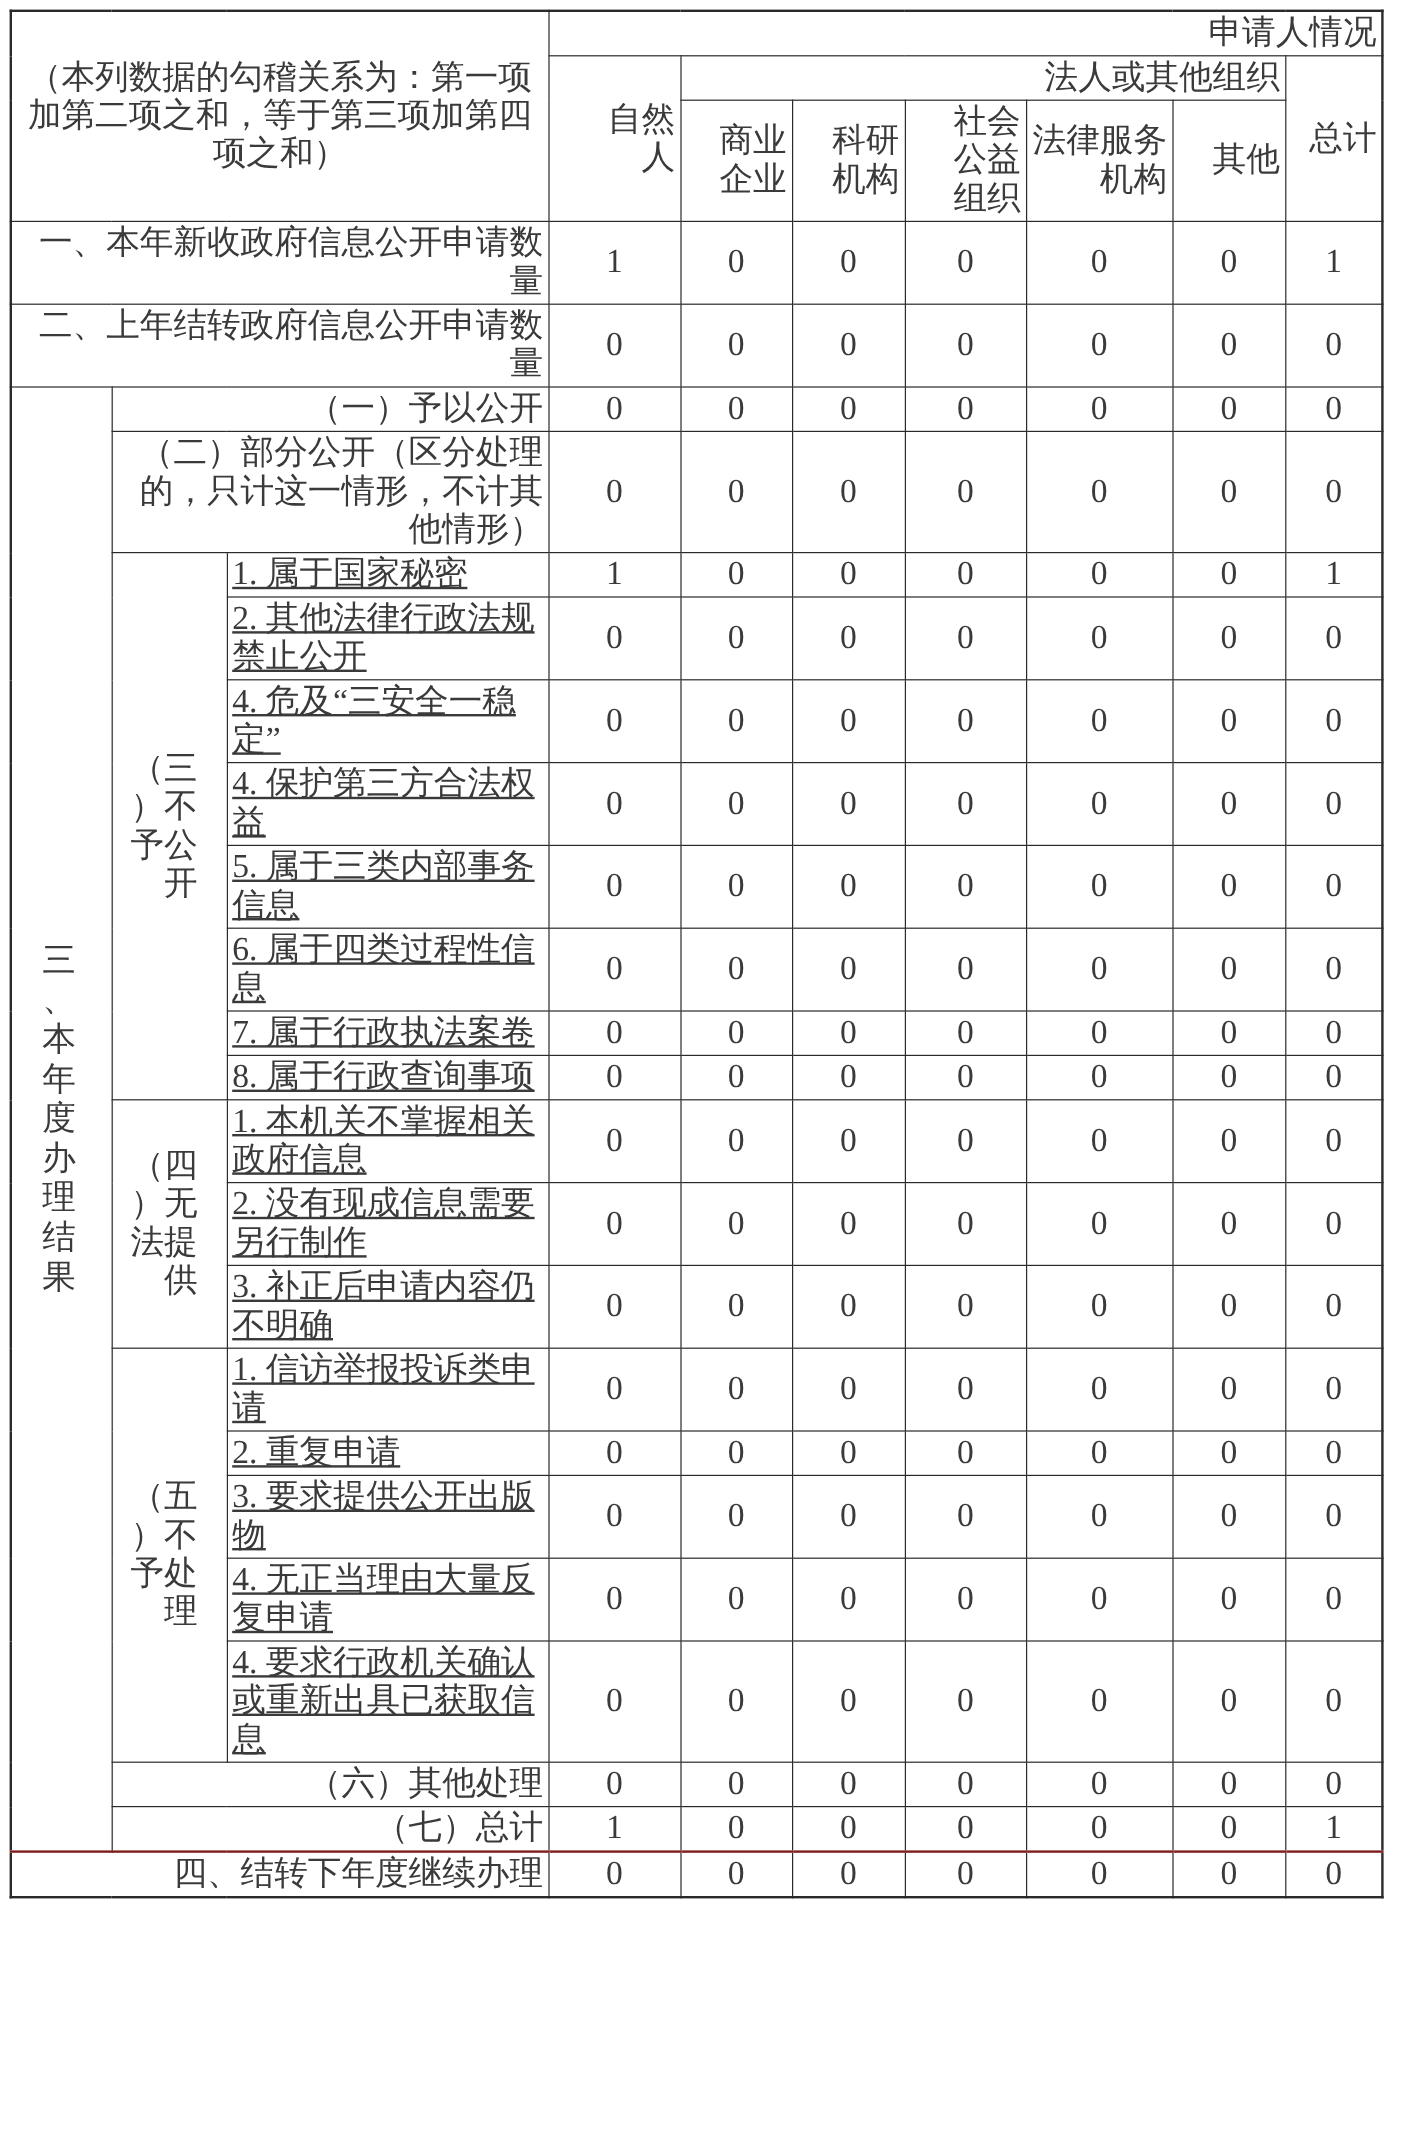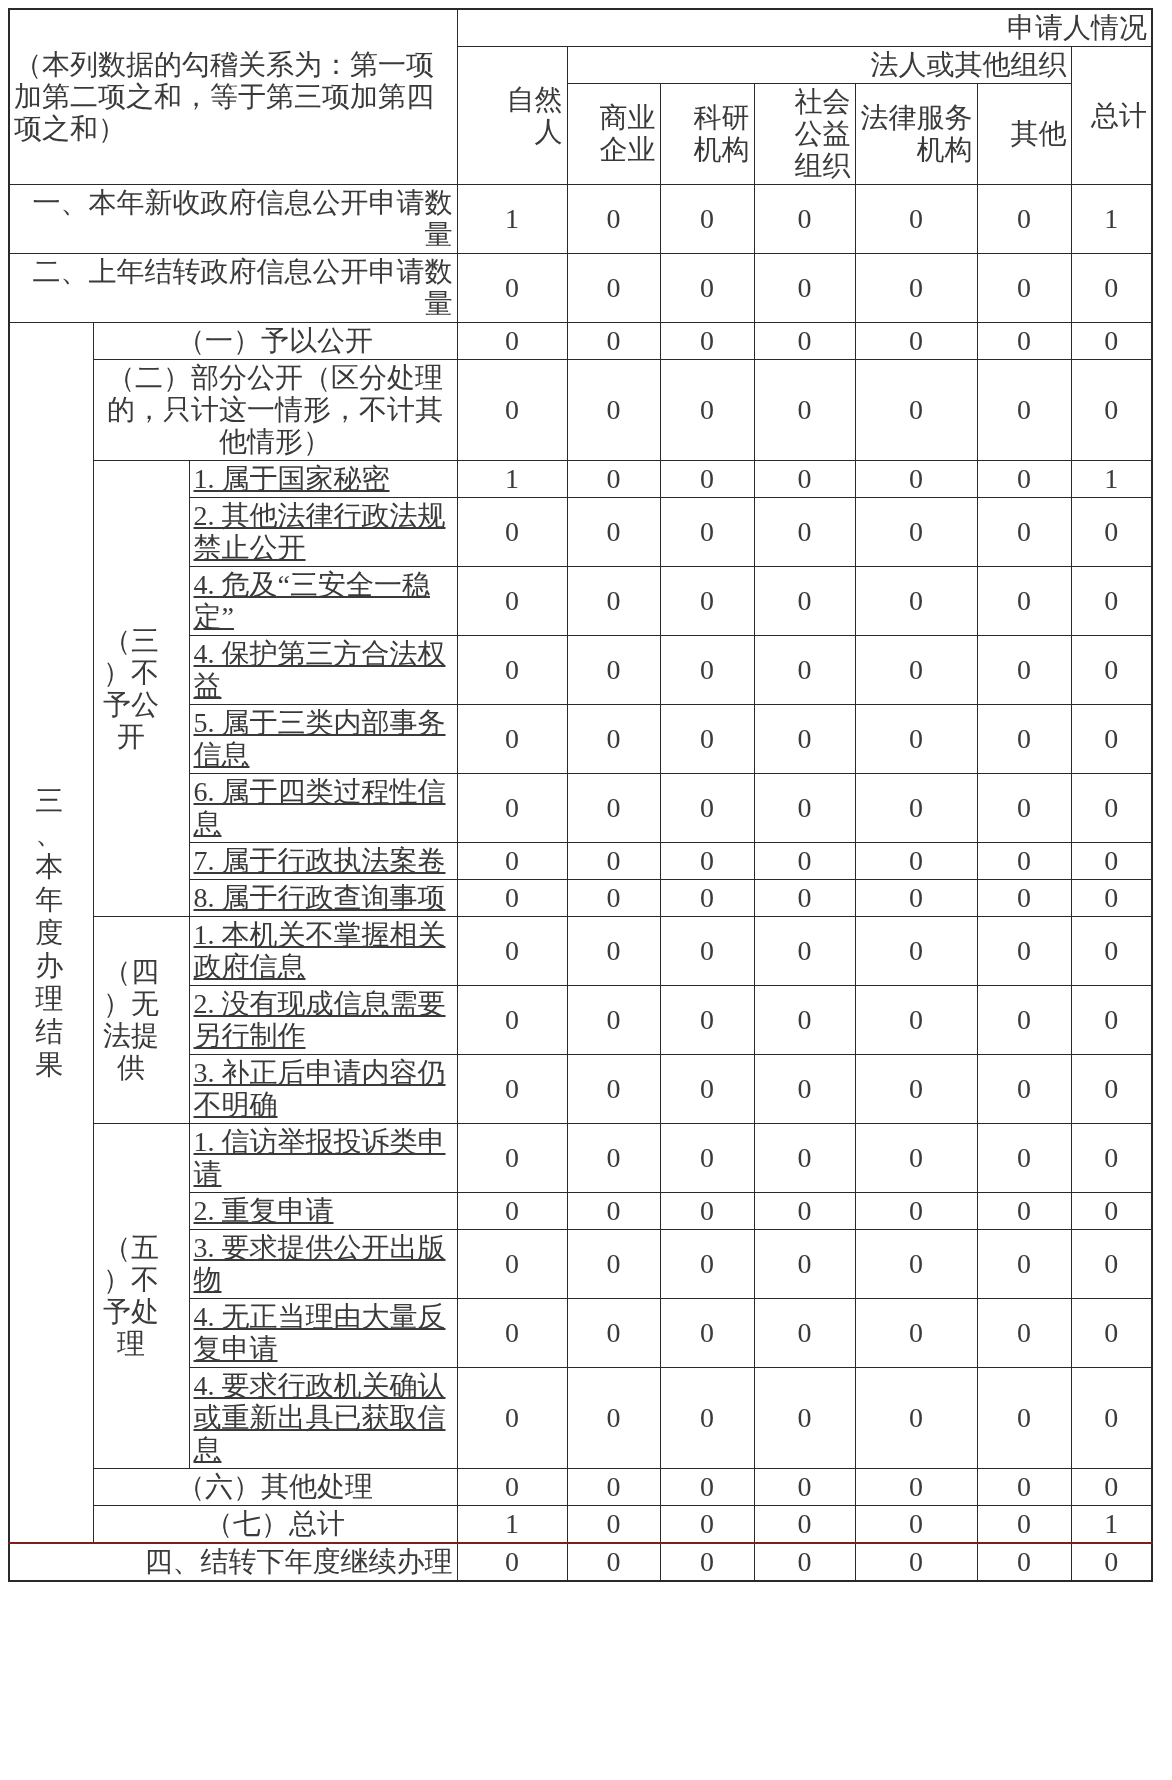--- a/index.html
+++ b/index.html
@@ -26,42 +26,42 @@
   table.report td {
     border: 1px solid #2a2a2a;
     font-size: 28px;
     line-height: 32px;
     padding: 2px 4px;
     vertical-align: middle;
     overflow: hidden;
   }
   td.hc { text-align: right; }
   td.note {
-    text-align: left;
+    text-align: center;
     line-height: 40px;
     padding: 2px 8px;
   }
   td.label { text-align: right; padding-left: 12px; }
-  td.sub   { text-align: center; padding-left: 6px; }
+  td.sub   { text-align: right; padding-left: 6px; }
   td.item  { text-align: left; padding-left: 13px; text-decoration: underline; }
   td.num   { text-align: center; }
   td.vcell span.vtext {
     display: block;
     width: 32px;
     margin: 0 auto;
     text-align: left;
     word-break: break-all;
     line-break: anywhere;
     line-height: 33px;
   }
   td.gcell { padding-left: 6px; }
   td.gcell span.gtext {
     display: block;
     max-width: 2.4em;
-    text-align: center;
+    text-align: right;
     word-break: break-all;
     line-break: anywhere;
   }
   span.w2 {
     display: inline-block;
     max-width: 2.35em;
     word-break: break-all;
     line-break: anywhere;
     vertical-align: middle;
   }

